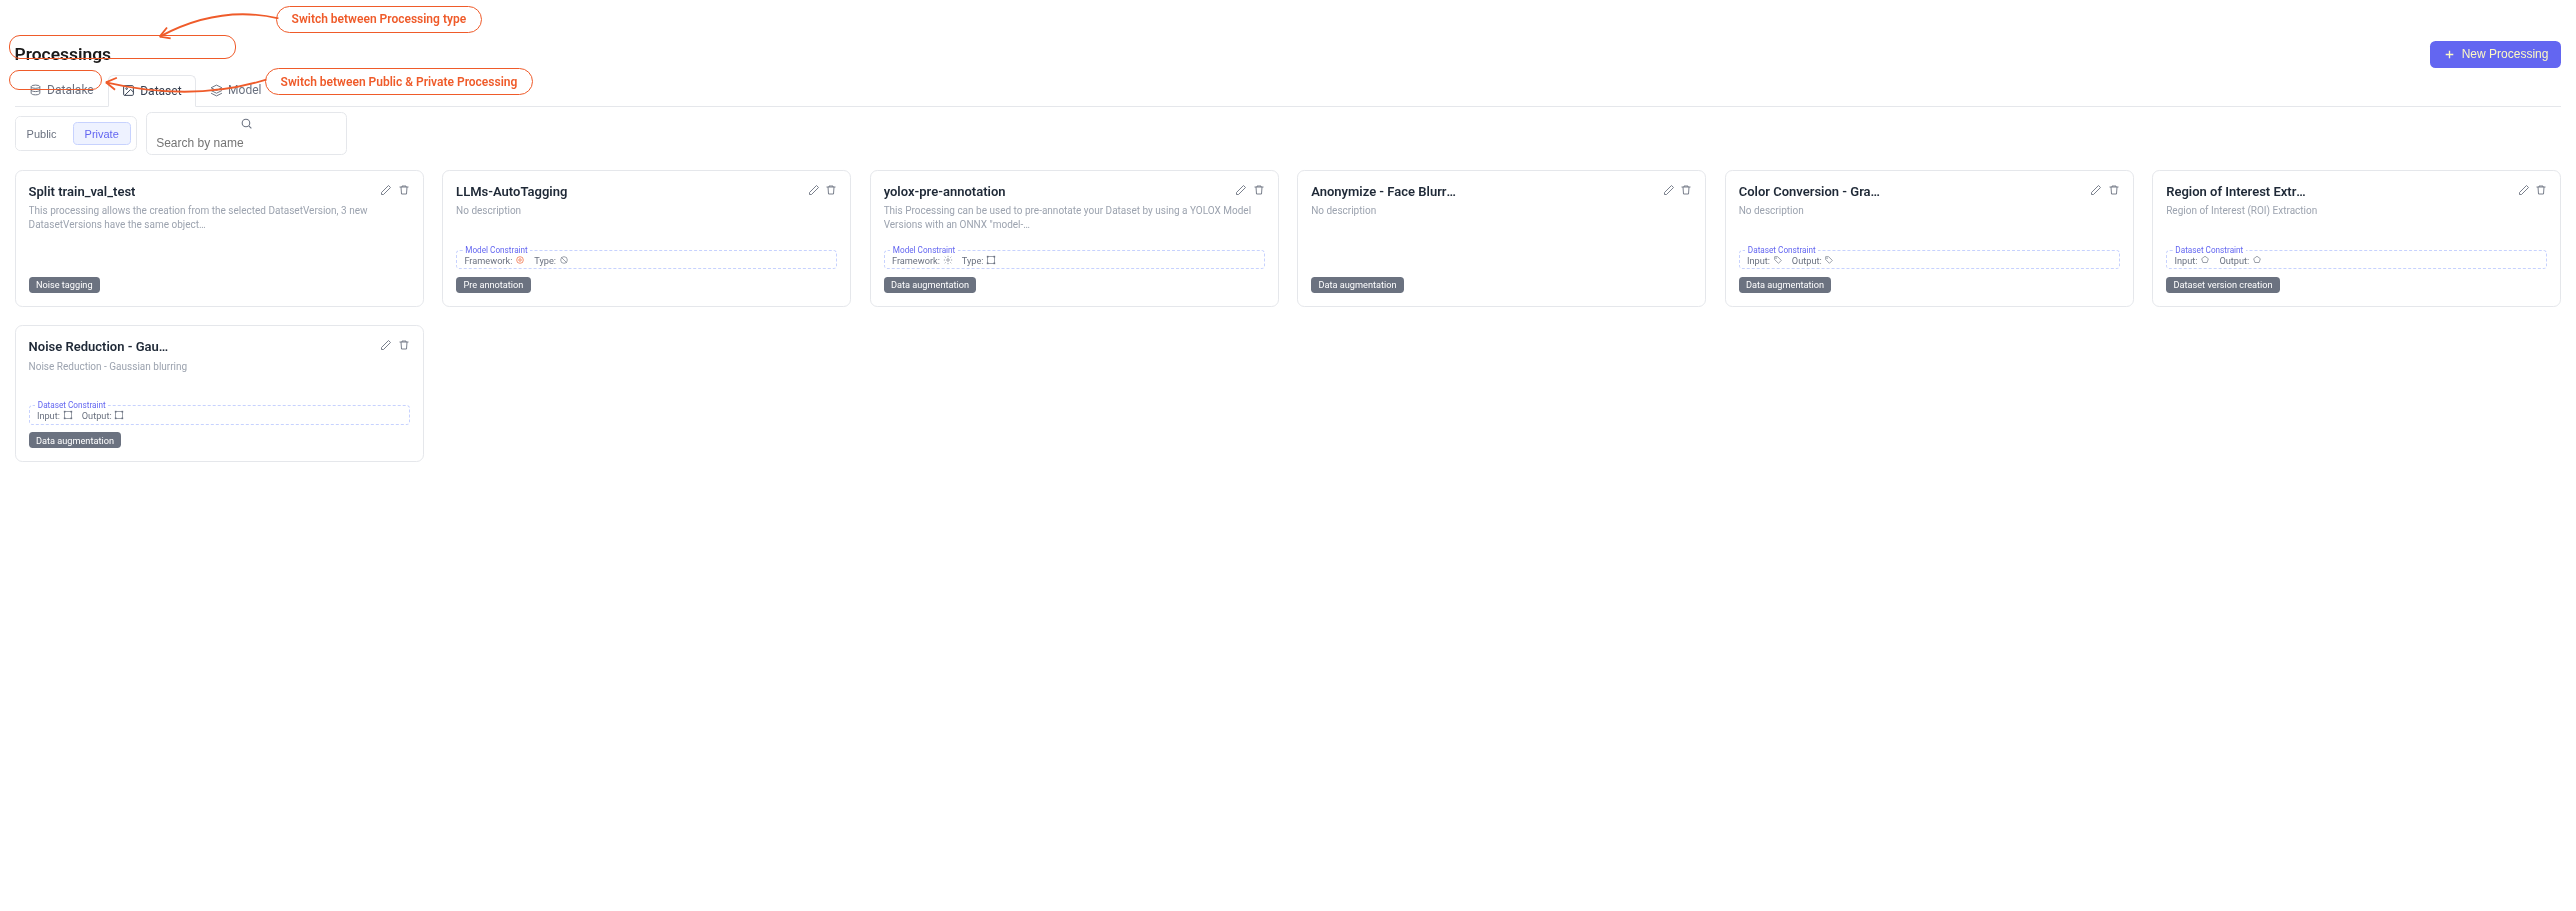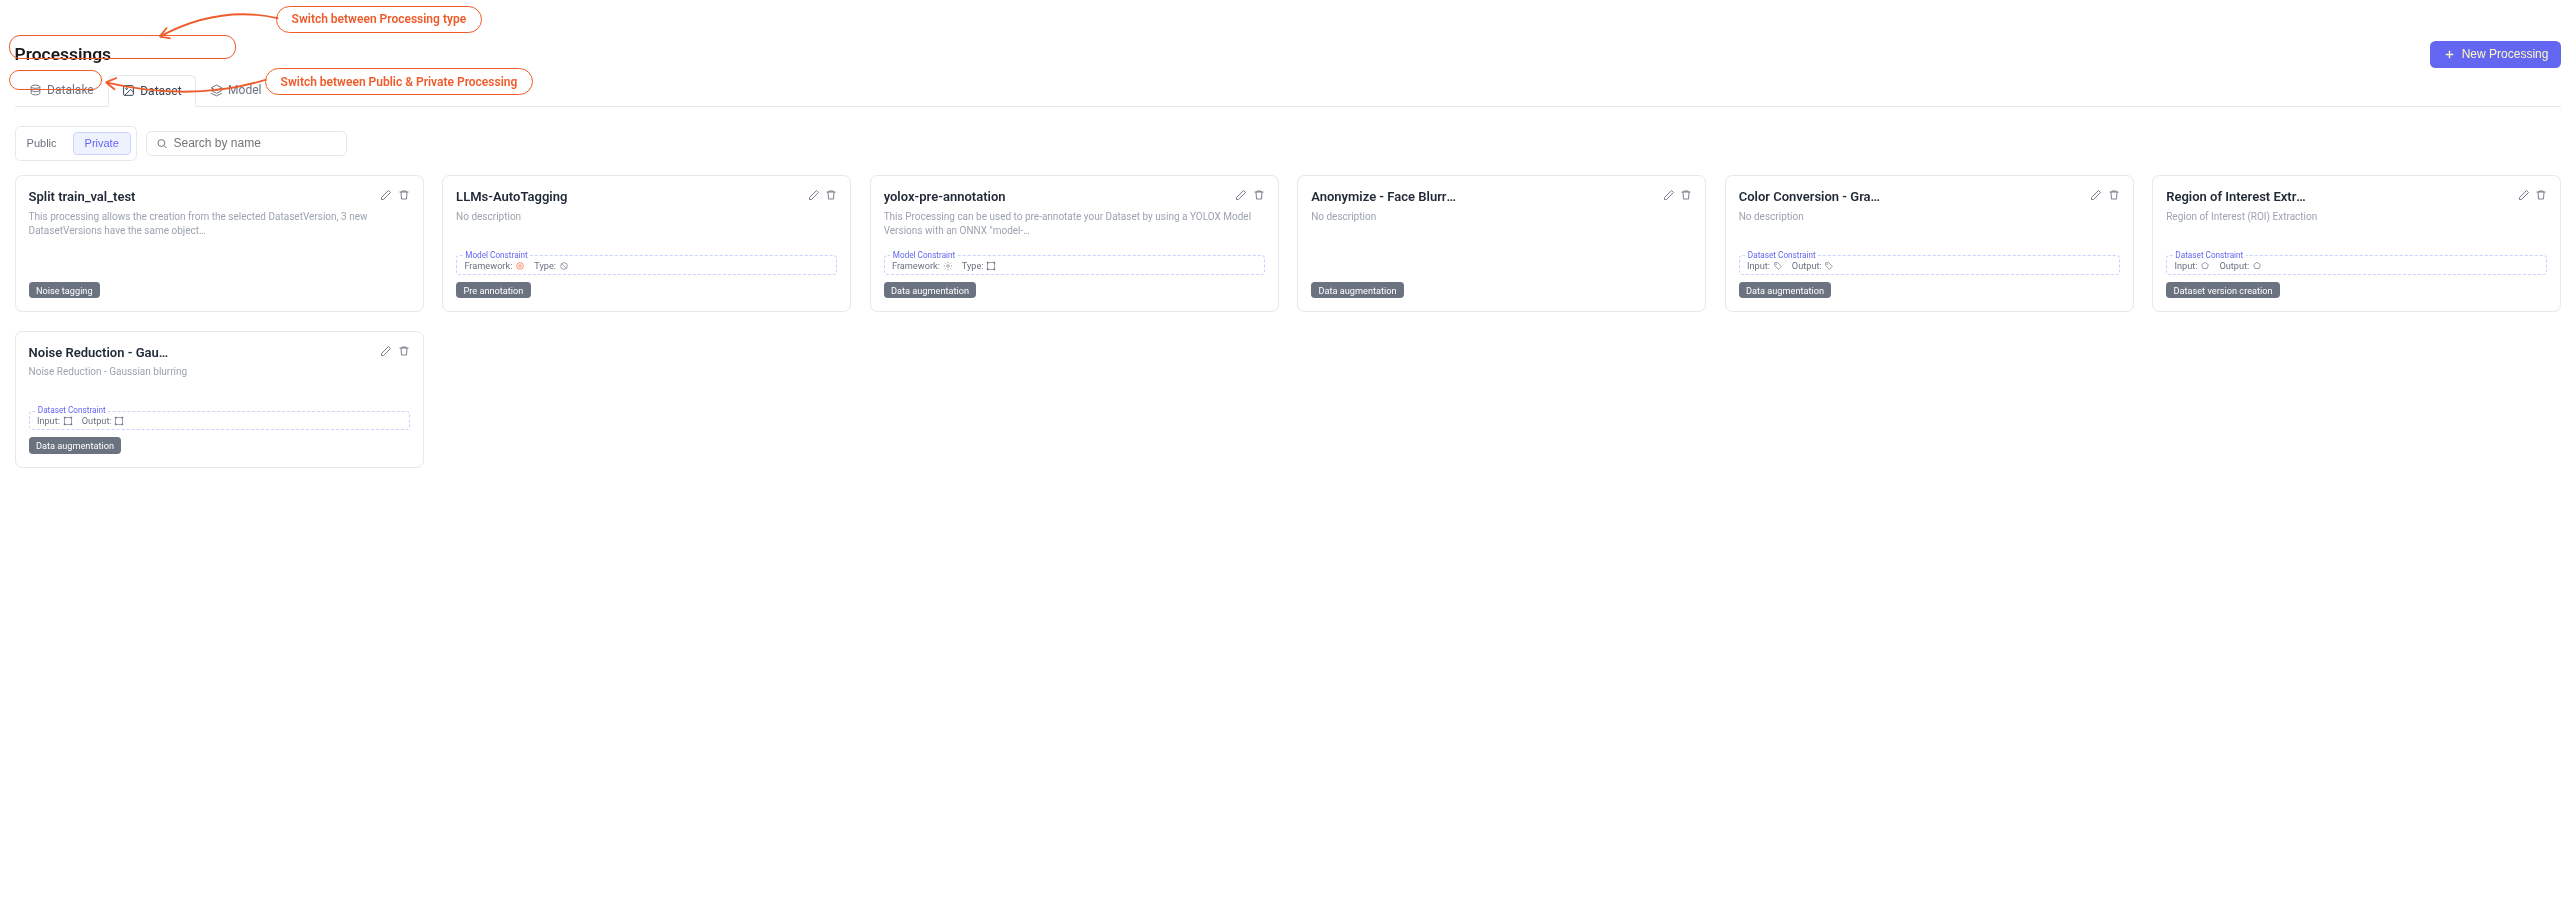--- a/index.html
+++ b/index.html
@@ -1,29 +1,29 @@
 <!DOCTYPE html>
 <html style="font-size:14.6px"><head>
 <meta charset="utf-8">
 <style>
 * { box-sizing: border-box; margin: 0; padding: 0; }
 body { font-family: -apple-system, BlinkMacSystemFont, "Segoe UI", Roboto, sans-serif; background: #fff; color: #1a1a1a; padding: 11px 14.6px; }
 .header-row { display: flex; justify-content: space-between; align-items: center; margin-bottom: 7.3px; margin-top: 30px; }
 .page-title { font-size: 17.4px; font-weight: 600; }
 .btn-primary { background: #6366f1; color: #fef9c3; border: none; border-radius: 5.5px; padding: 6.4px 13px; font-size: 12px; font-weight: 500; display: flex; align-items: center; gap: 5.5px; cursor: pointer; }
 .btn-primary svg { width: 13px; height: 13px; }
-.tab-row { display: flex; gap: 0; border-bottom: 0.9px solid #e5e7eb; margin-bottom: 19px; }
+.tab-row { display: flex; gap: 0; border-bottom: 0.9px solid #e5e7eb; margin-bottom: 5px; }
 .tab { display: flex; align-items: center; gap: 5.5px; padding: 7.3px 13px; border: 0.9px solid transparent; border-radius: 5.5px 5.5px 0 0; font-size: 12px; color: #6b7280; cursor: pointer; background: #fff; }
 .tab.active { border: 0.9px solid #e5e7eb; border-bottom: 0.9px solid #fff; margin-bottom: -0.9px; color: #374151; }
 .tab svg { width: 13px; height: 13px; }
 .filter-row { display: flex; align-items: center; gap: 9.2px; margin-bottom: 14.6px; }
 .seg-group { display: flex; border: 0.9px solid #e5e7eb; border-radius: 5.5px; overflow: hidden; }
 .seg-btn { padding: 4.6px 11px; font-size: 11px; border: none; background: #fff; color: #6b7280; cursor: pointer; }
 .seg-btn.active { background: #eef2ff; color: #6366f1; border: 0.9px solid #c7d2fe; border-radius: 4.6px; margin: 5px; }
-.search-wrap { display: flex; align-items: center; gap: 5.5px; border: 0.9px solid #e5e7eb; border-radius: 5.5px; padding: 4.6px 9.2px; min-width: 201px; }
+.search-wrap { display: flex; align-items: center; gap: 5.5px; border: 0.9px solid #e5e7eb; border-radius: 5.5px; padding: 4.6px 9.2px; min-width: 201px; flex-direction: column; }
 .search-wrap input { border: none; outline: none; font-size: 12px; color: #374151; width: 100%; }
 .search-wrap svg { width: 13px; height: 13px; color: #6b7280; }
 .grid { display: grid; grid-template-columns: repeat(6, 1fr); gap: 18.3px; }
 .card { border: 0.9px solid #e5e7eb; border-radius: 7.3px; padding: 13px; display: flex; flex-direction: column; min-height: 137px; }
 .card-head { display: flex; justify-content: space-between; align-items: flex-start; margin-bottom: 5.5px; }
 .card-title { font-size: 13px; font-weight: 600; color: #1f2937; overflow: hidden; text-overflow: ellipsis; white-space: nowrap; max-width: 146px; }
 .card-actions { display: flex; gap: 5.5px; color: #6b7280; }
 .card-actions svg { width: 12px; height: 12px; cursor: pointer; }
 .card-desc { font-size: 10px; color: #9ca3af; line-height: 1.4; flex: 0 0 auto; margin-bottom: 7.3px; max-height: 42px; overflow: hidden; }
 .spacer { flex: 1; }

